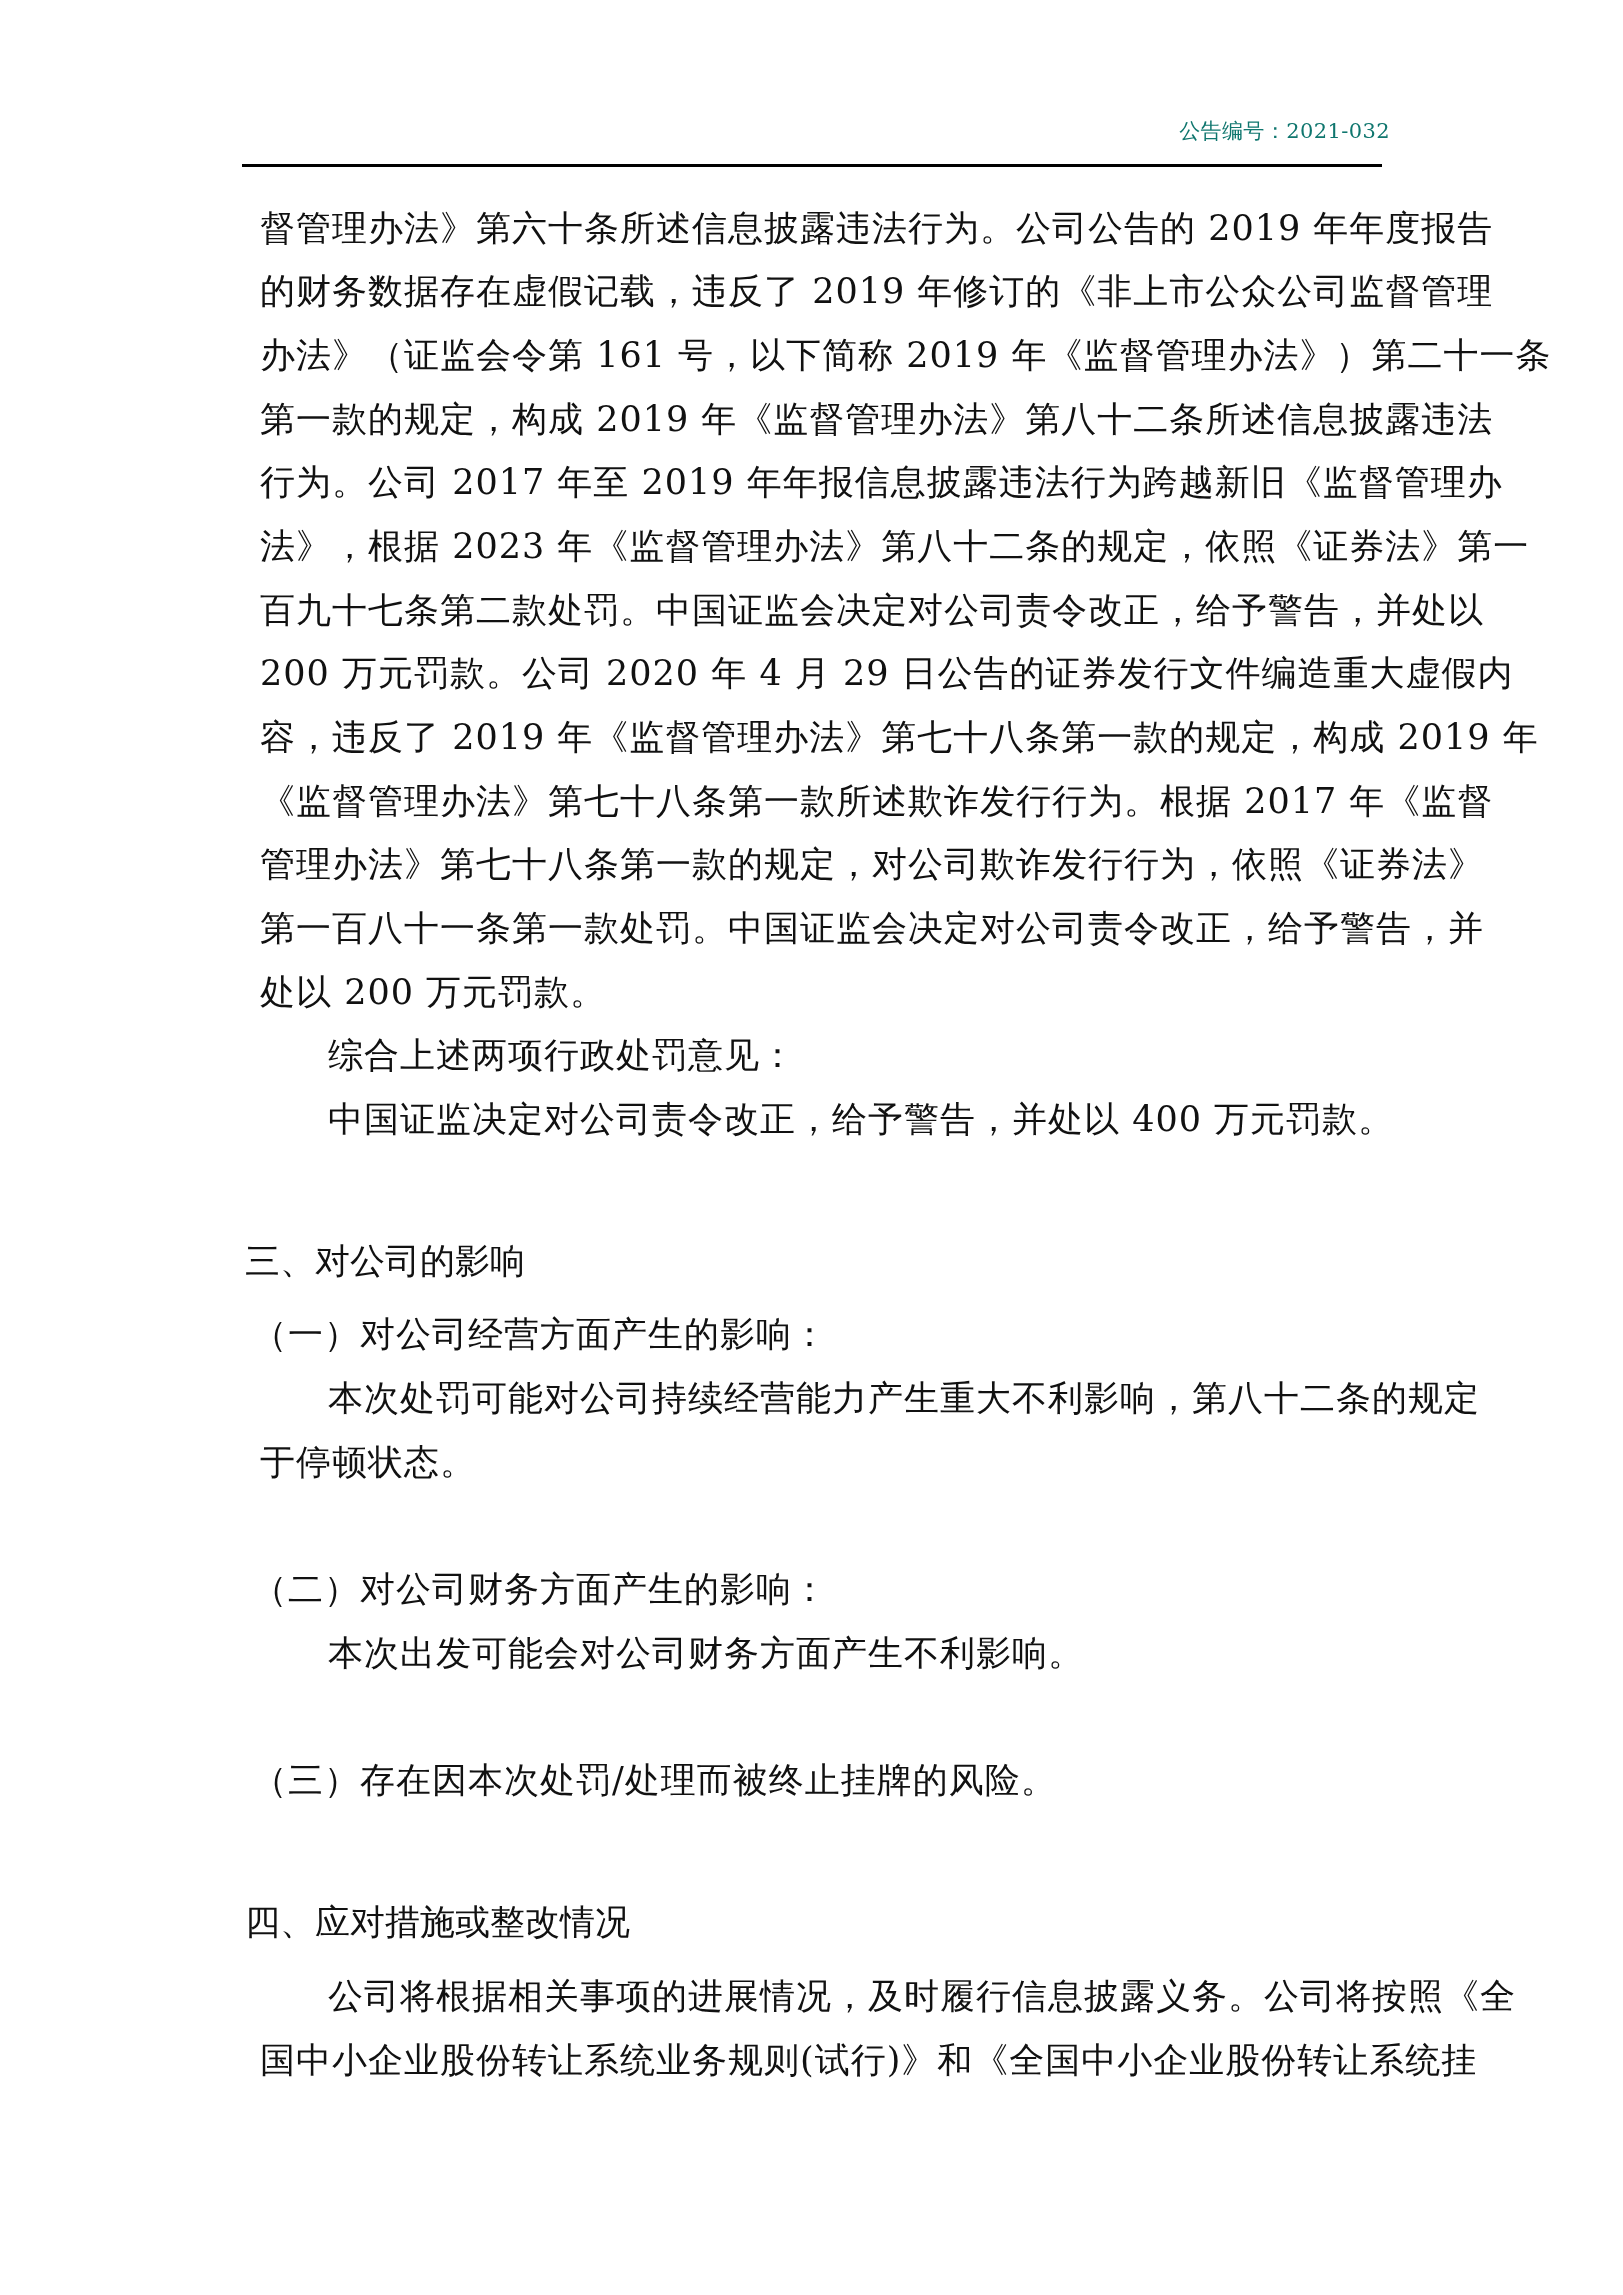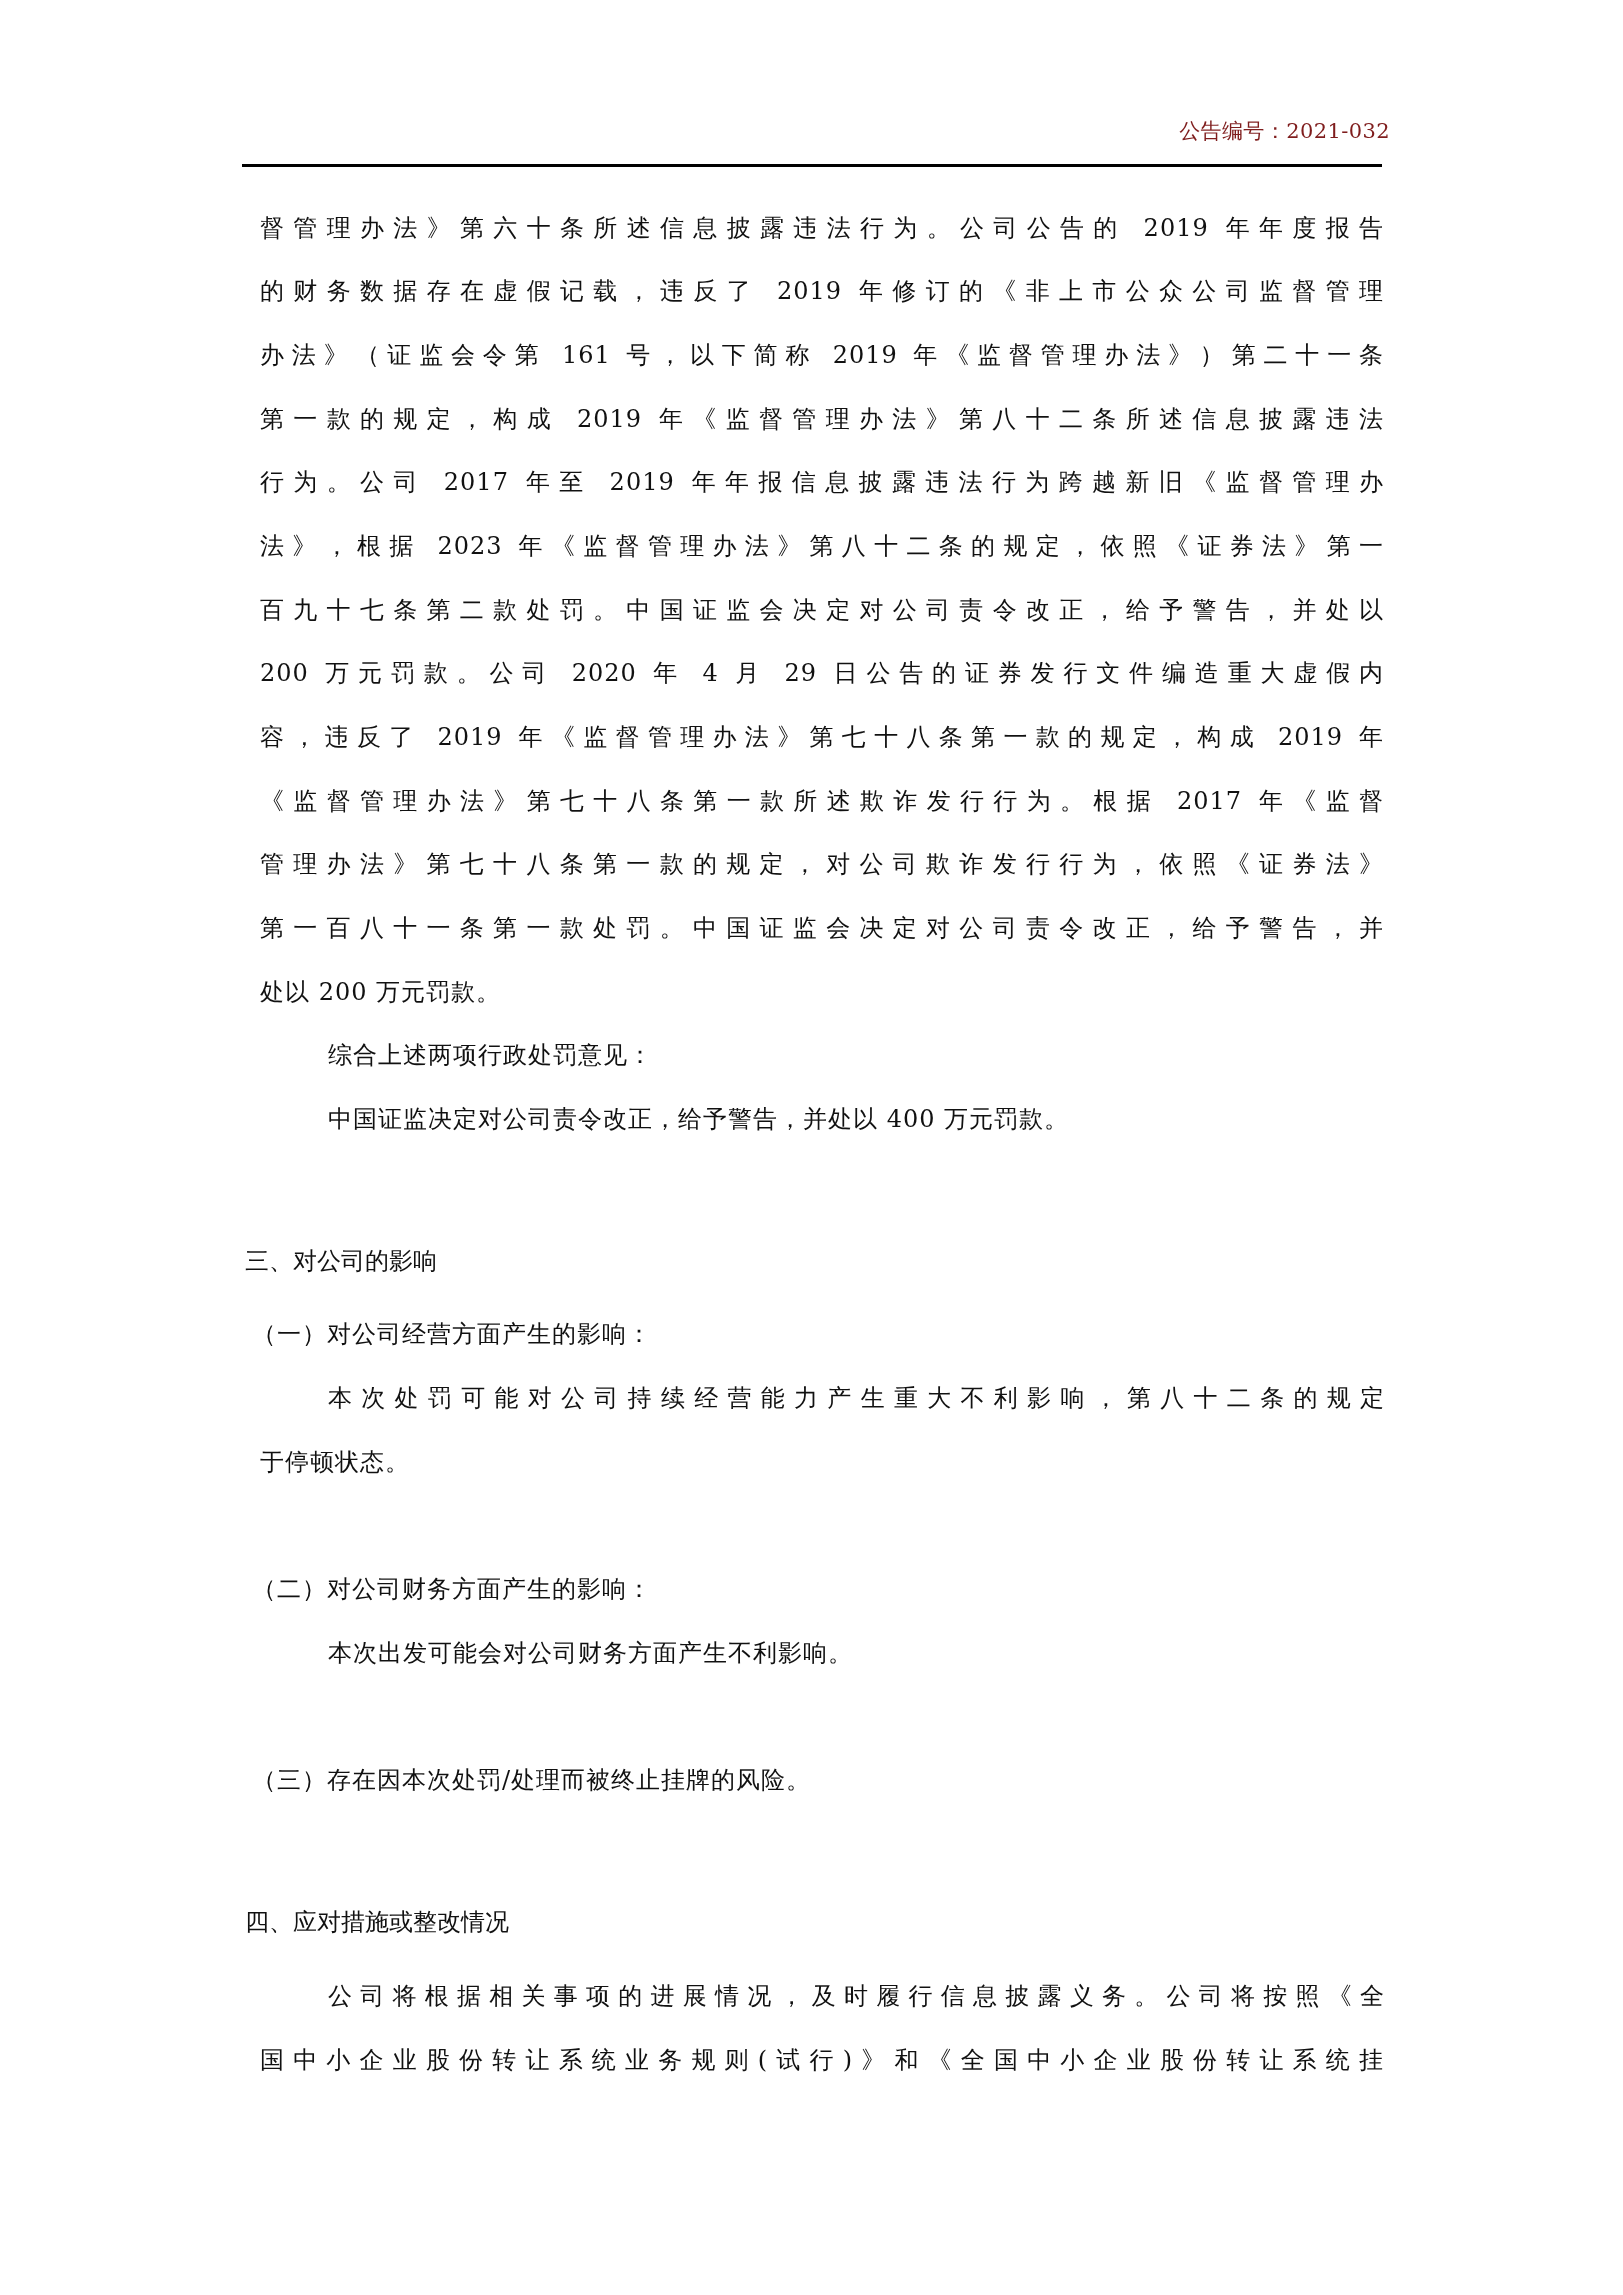--- a/index.html
+++ b/index.html
@@ -1,20 +1,20 @@
 <!DOCTYPE html>
 <html style="font-size:13.5px"><head>
 <meta charset="utf-8">
 <style>
   html, body { margin: 0; padding: 0; background: #ffffff; }
   body { width: 1623px; height: 2295px; position: relative; overflow: hidden;
          font-family: "DejaVu Serif", "Liberation Serif", serif; color: #111; }
-  .header-num { position: absolute; top: 117px; right: 233px; font-size: 21px; color: #7f1d1d; letter-spacing: 0.4px; }
+  .header-num { position: absolute; top: 117px; right: 233px; font-size: 21px; color: #0f766e; letter-spacing: 0.4px; }
   .header-rule { position: absolute; top: 164px; left: 242px; width: 1140px; height: 3.4px; background: #000; }
-  .line { position: absolute; left: 260px; width: 1124px; font-size: 24px; line-height: 37px; white-space: nowrap; letter-spacing: 1px; }
+  .line { position: absolute; left: 260px; width: 1124px; font-size: 35px; line-height: 37px; white-space: nowrap; letter-spacing: 1px; }
   .just { text-align: justify; text-align-last: justify; }
   .indent { left: 328px; width: 1057px; }
   .heading { font-weight: normal; left: 245px; letter-spacing: 0px; }
   .sub { left: 252px; }
 </style>
 </head>
 <body>
 
 <div class="header-num">公告编号：2021-032</div>
 <div class="header-rule"></div>

